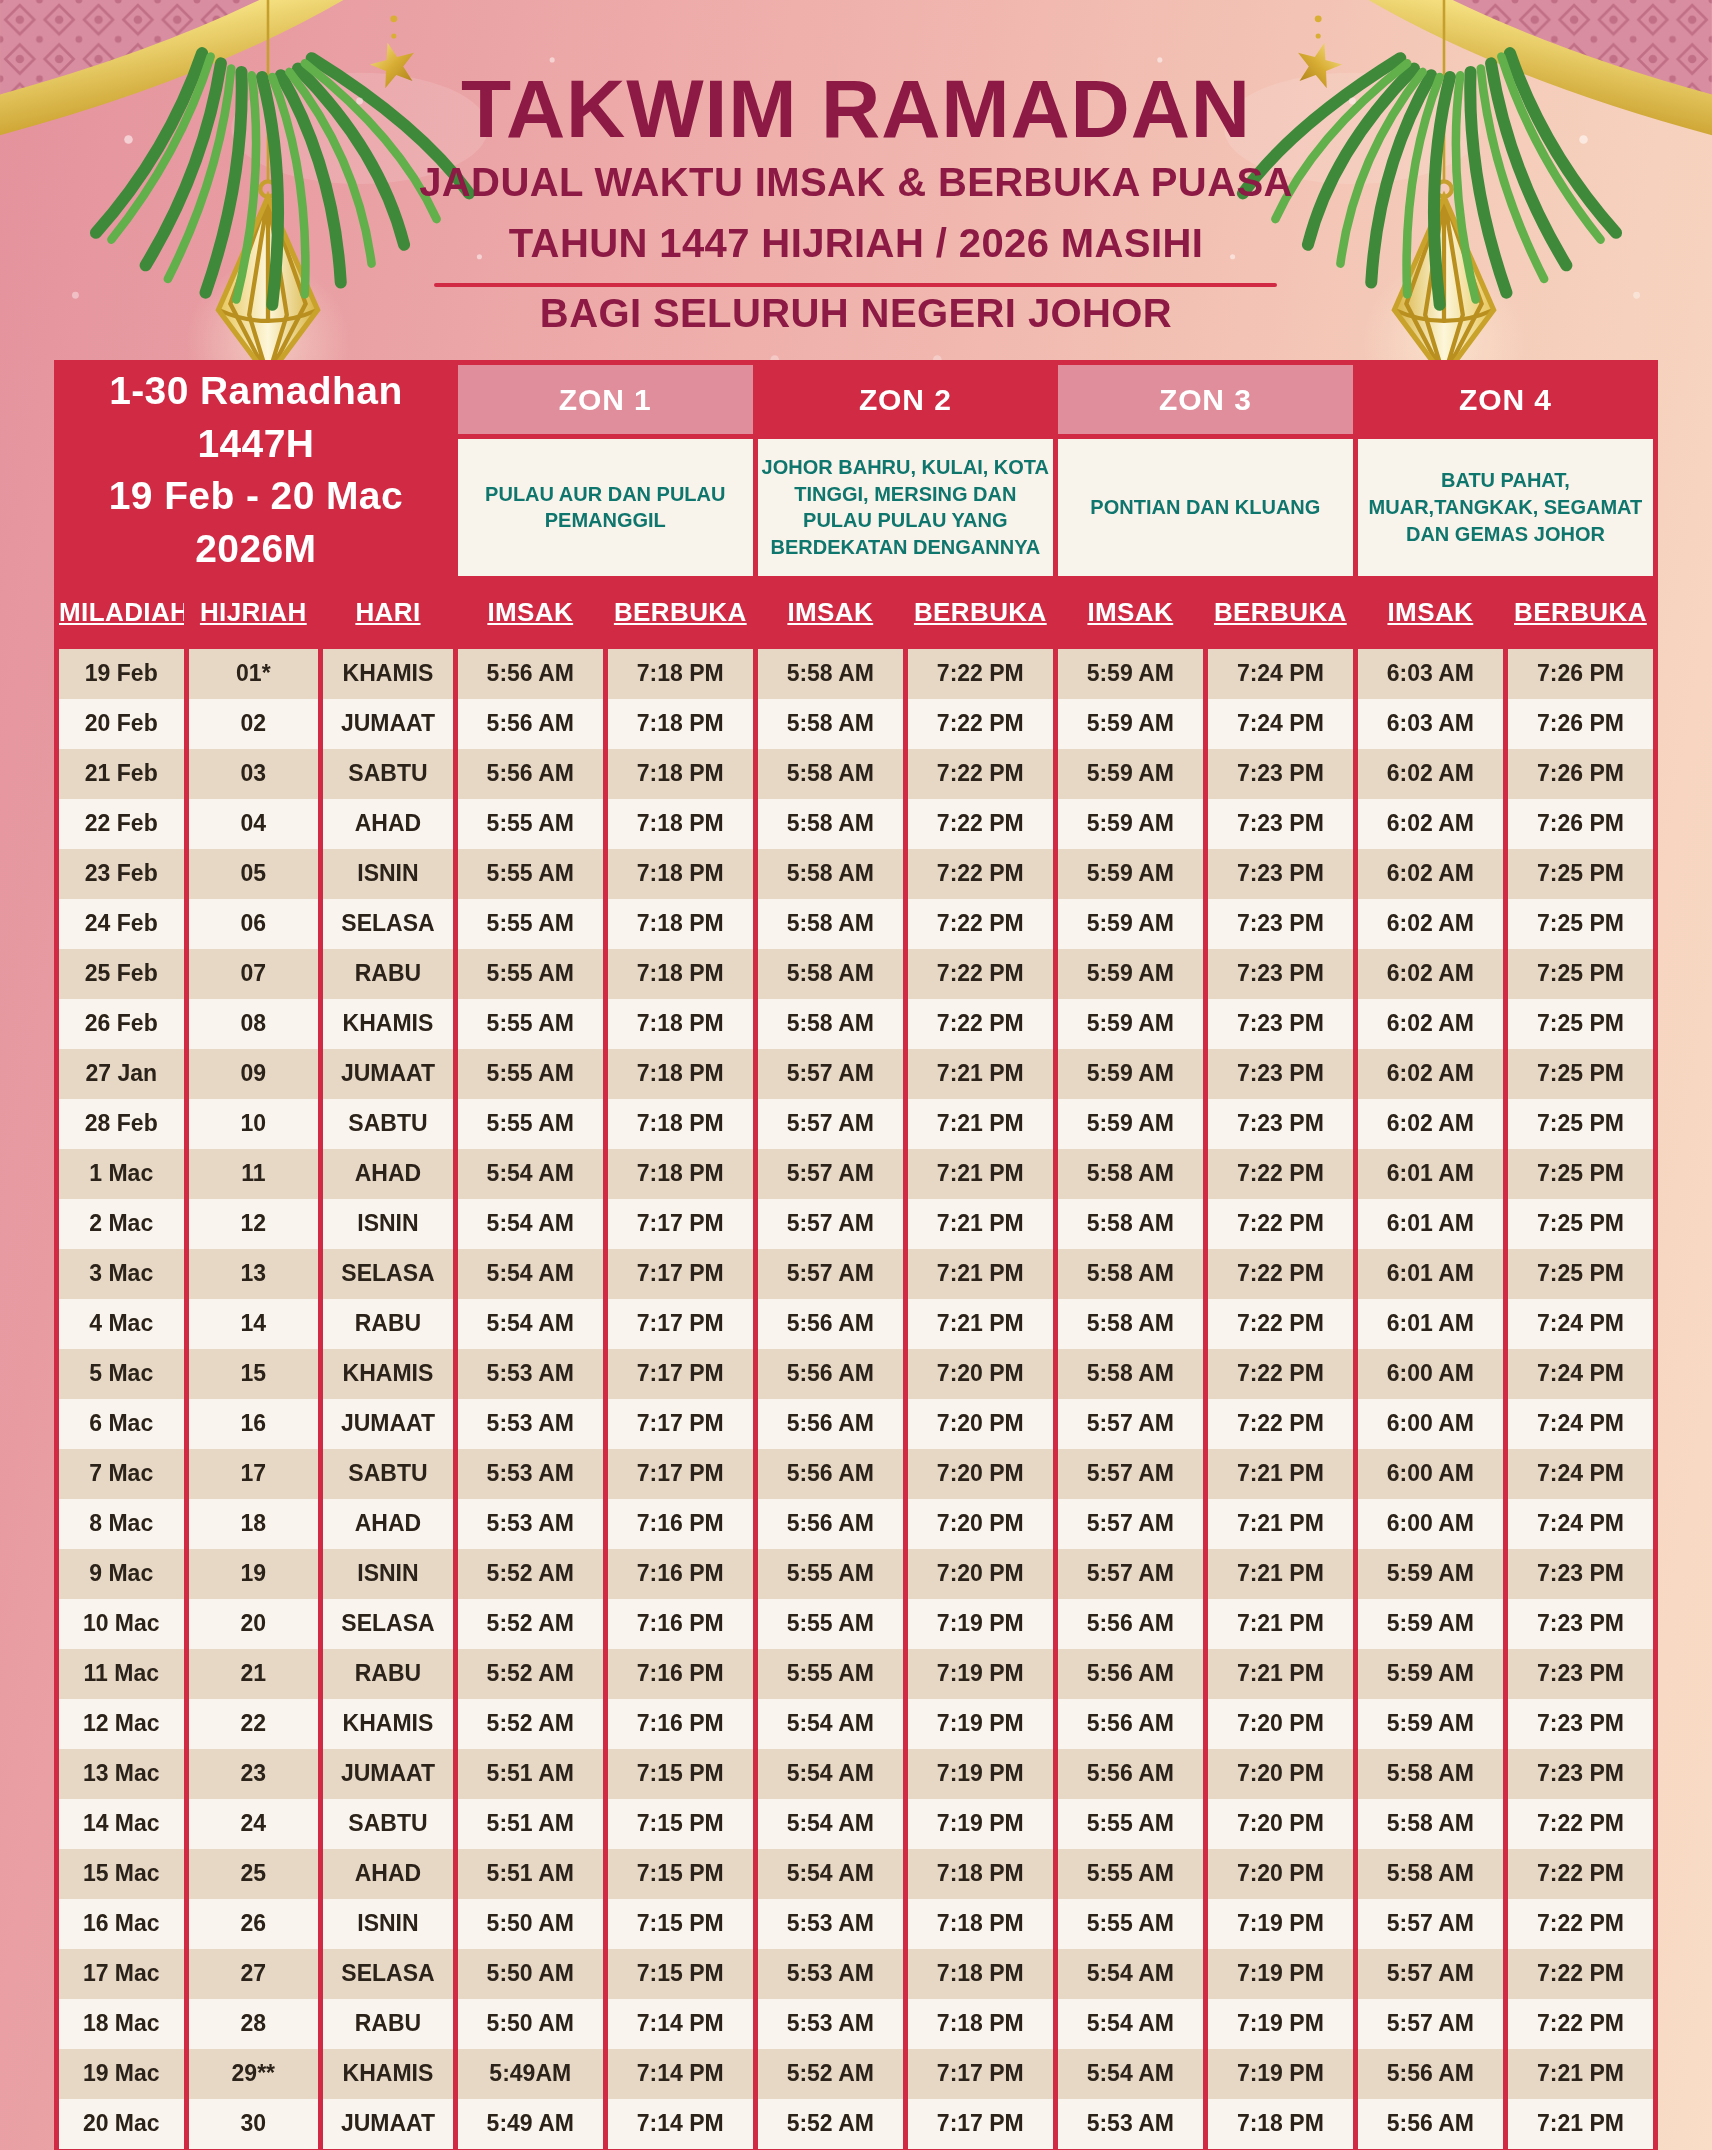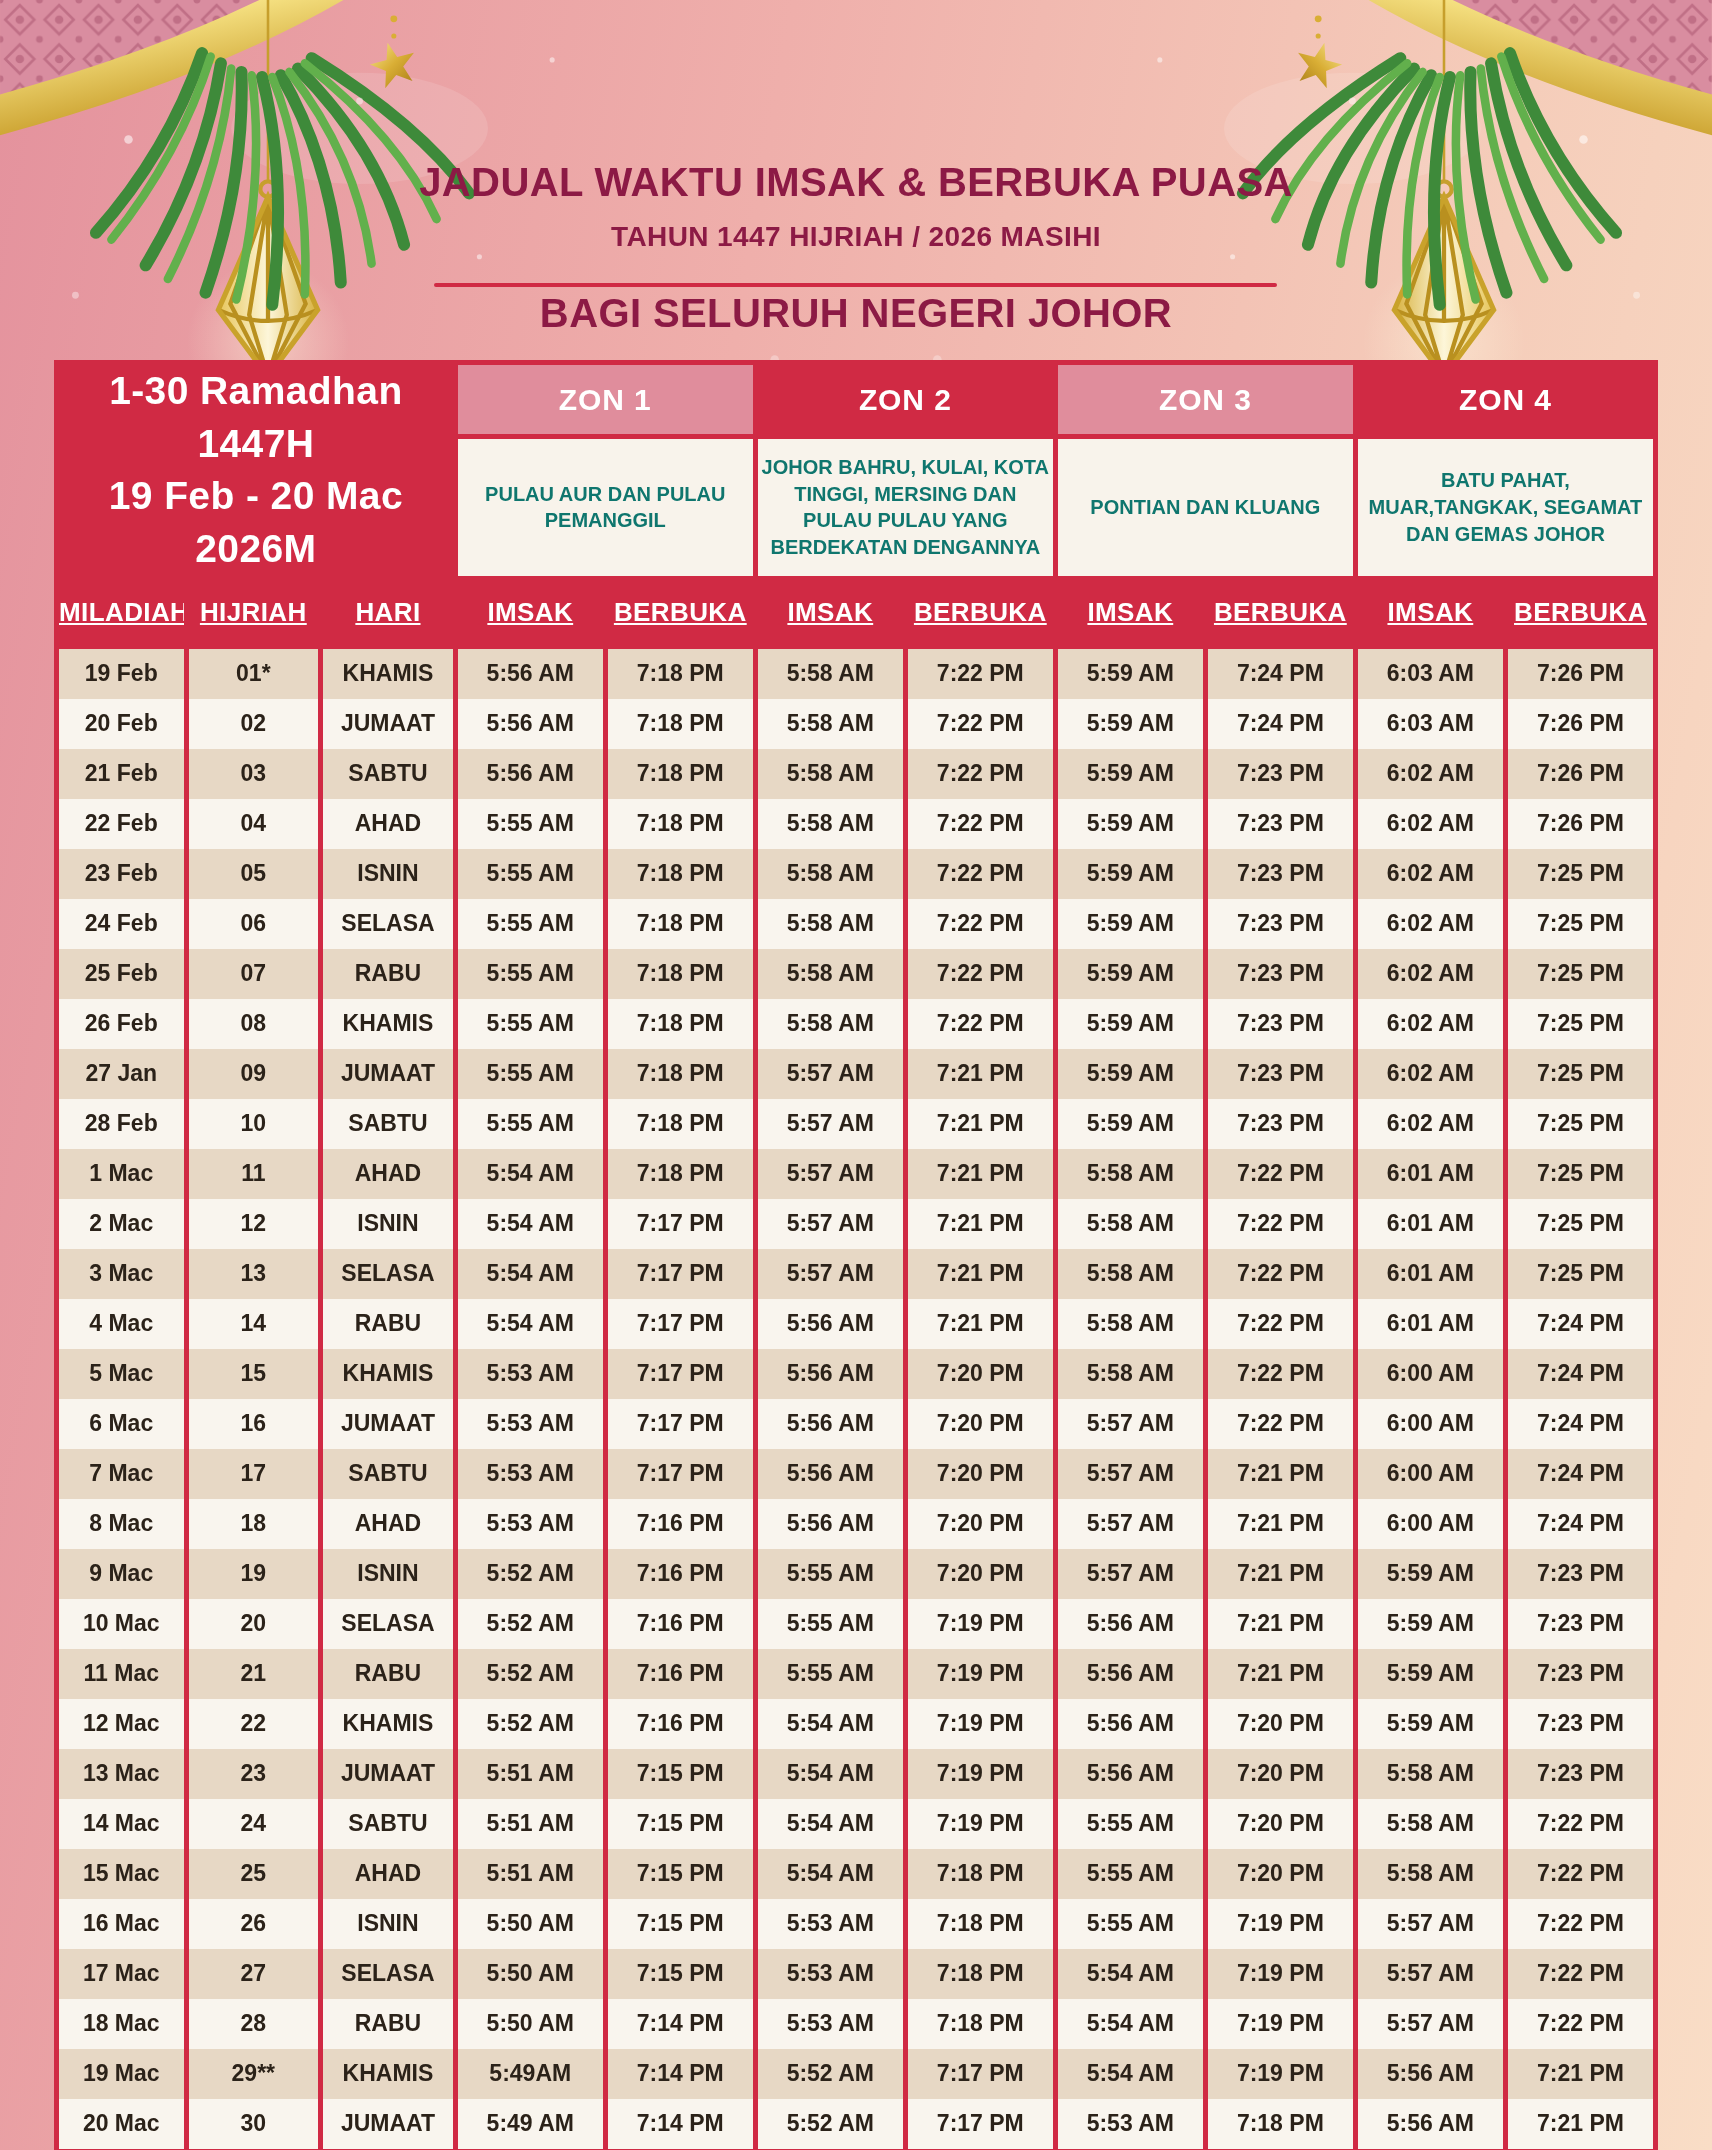--- a/index.html
+++ b/index.html
@@ -10,21 +10,21 @@
   html,body{margin:0;padding:0;}
   .page{
     position:relative; width:1712px; height:2150px; overflow:hidden;
     font-family:"Liberation Sans","DejaVu Sans",sans-serif;
     background:linear-gradient(100deg,var(--bg1,#E4929D) 0%, #EFAFAB 38%, var(--bg2,#F5CDBA) 74%, var(--bg3,#F9DDC6) 100%);
   }
   .decor{position:absolute; top:0; left:0; z-index:0; pointer-events:none;}
   .hdr{position:absolute; left:0; right:0; text-align:center; color:var(--maroon,#8C1A45); font-weight:bold; z-index:2;}
   .title{top:68px; font-size:82px; letter-spacing:0.9px; line-height:1;}
   .sub1{top:160px; font-size:40px; letter-spacing:0.4px;}
-  .sub2{top:221px; font-size:28px; letter-spacing:0.4px;}
+  .sub2{top:221px; font-size:40px; letter-spacing:0.4px;}
   .divider{position:absolute; top:283px; left:434px; width:843px; height:4.3px; background:var(--red,#D02A44); border-radius:2.6px; z-index:2;}
   .region{top:291px; font-size:40px; letter-spacing:0.4px;}
 
   .jadual{
     position:absolute; top:360px; left:54px; width:1604px; z-index:2;
     border-collapse:collapse; table-layout:fixed; text-align:center;
     background:var(--red,#D02A44); border:5.1px solid var(--red,#D02A44);
   }
   .jadual td{border:5.1px solid var(--red,#D02A44); font-weight:bold; overflow:hidden; padding:0;}
   .c-mil{width:8.1%}.c-hij{width:8.42%}.c-hari{width:8.42%}.c-time{width:9.3825%}
@@ -110,20 +110,21 @@
         <circle cx="560" cy="300" r="3" opacity="0.5"></circle>
         <circle cx="905" cy="420" r="5" opacity="0.3"></circle>
         <circle cx="645" cy="70" r="3" opacity="0.5"></circle>
         <circle cx="85" cy="1075" r="5" opacity="0.3"></circle>
       </g>
     </g>
 
     <use href="#corner-left" transform="translate(2000,0) scale(-1,1)"></use>
   </svg>
 
+  <div class="hdr title">TAKWIM RAMADAN</div>
   <div class="hdr sub1">JADUAL WAKTU IMSAK &amp; BERBUKA PUASA</div>
   <div class="hdr sub2">TAHUN 1447 HIJRIAH / 2026 MASIHI</div>
   <div class="divider"></div>
   <div class="hdr region">BAGI SELURUH NEGERI JOHOR</div>
 
   <table class="jadual">
     <colgroup>
       <col class="c-mil">
         <col class="c-hij">
         <col class="c-hari">

